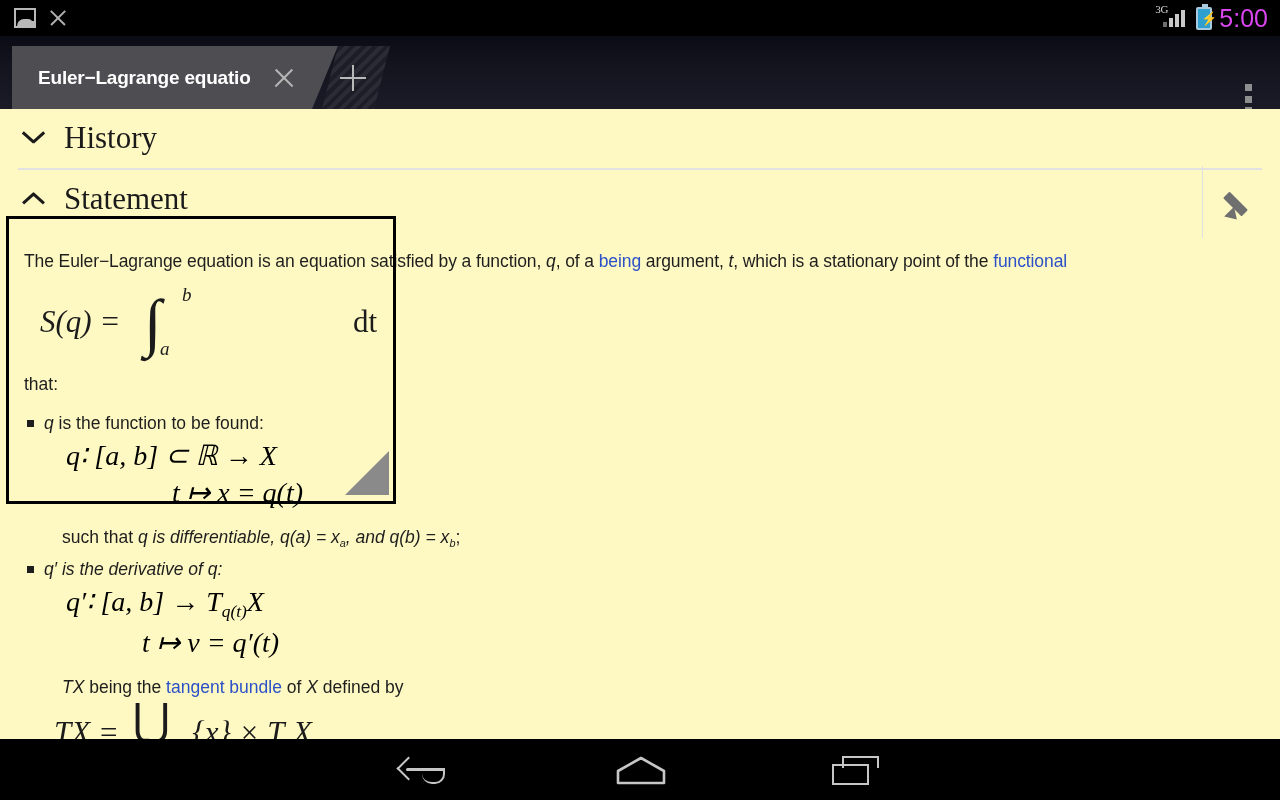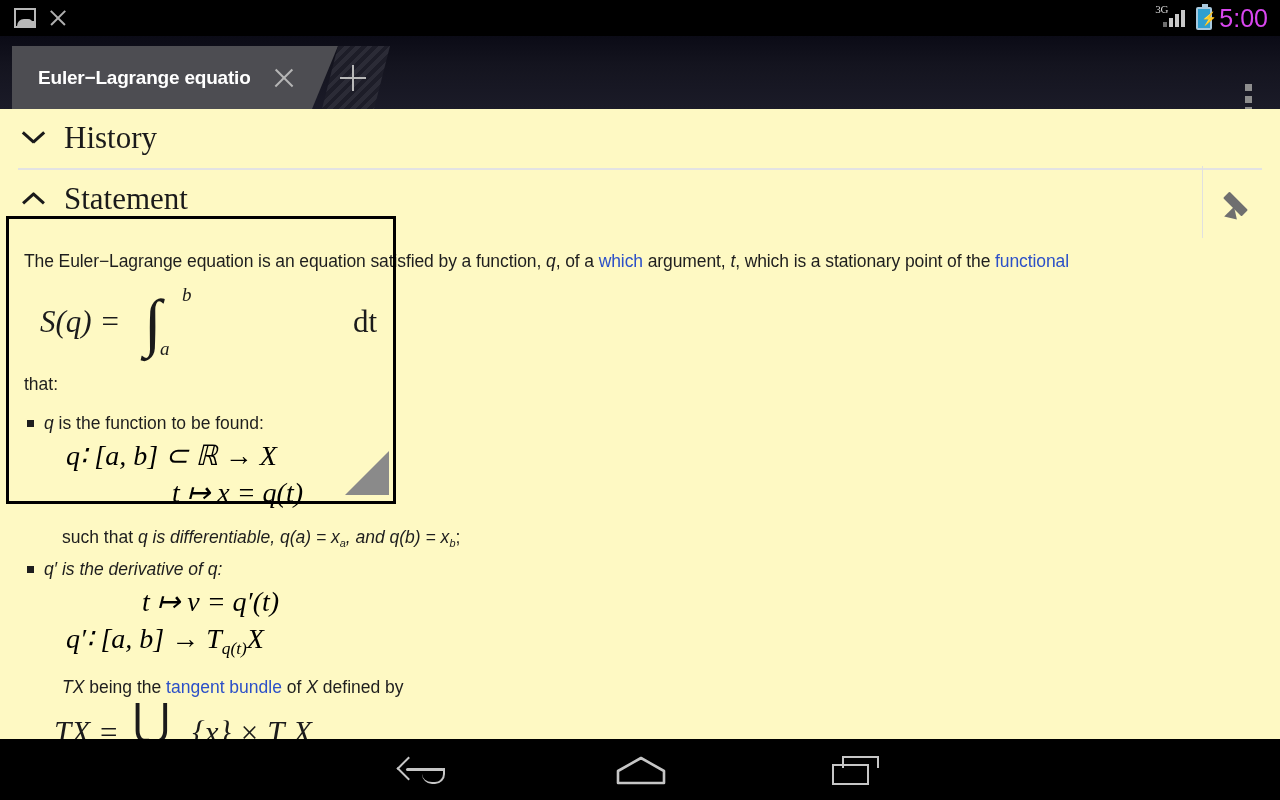--- a/index.html
+++ b/index.html
@@ -288,21 +288,21 @@
       <span class="pencil">
         <span class="pencil-body"></span>
           <span class="pencil-tip"></span>
       </span>
     </div>
   </div>
 
   <div class="content">
 
     <div class="para p1">
-      <span>The Euler−Lagrange equation is an equation satisfied by a function, </span><span class="ital">q</span><span>, of a </span><a class="lnk" href="#">which</a><span> argument, </span><span class="ital">t</span><span>, which is a stationary point of the </span><a class="lnk" href="#">functional</a>
+      <span>The Euler−Lagrange equation is an equation satisfied by a function, </span><span class="ital">q</span><span>, of a </span><a class="lnk" href="#">being</a><span> argument, </span><span class="ital">t</span><span>, which is a stationary point of the </span><a class="lnk" href="#">functional</a>
     </div>
 
     <div class="eq-int formula">
       <span class="f-big" style="position:absolute;left:0;top:16px;">S(q) =</span>
       <span class="int-sign" style="position:absolute;left:104px;top:-2px;">∫</span>
       <span class="int-lim-top" style="left:142px;top:-4px;">b</span>
       <span class="int-lim-bot" style="left:120px;top:50px;">a</span>
       <span class="f-big f-up" style="position:absolute;left:313px;top:16px;font-family:Liberation Serif, serif;">dt</span>
     </div>
 
@@ -317,24 +317,24 @@
         <div class="mapline indent2">t ↦ x = q(t)</div>
         <div class="subnote">
           <span>such that </span><span class="ital">q</span><span class="ital"> is differentiable, q(a) = x</span><span class="sub">a</span><span class="ital">, and q(b) = x</span><span class="sub">b</span><span>;</span>
         </div>
       </li>
 
       <li>
         <div class="li-text">
           <span class="ital">q′</span><span class="ital"> is the derivative of q:</span>
         </div>
-        <div class="mapline indent3" style="margin-left:98px;">t ↦ v = q′(t)</div>
         <div class="mapline indent1">
           <span>q′∶ [a, b] → T</span><span class="sub">q(t)</span><span>X</span>
         </div>
+        <div class="mapline indent3" style="margin-left:98px;">t ↦ v = q′(t)</div>
         <div class="subnote">
           <span class="ital">TX</span><span> being the </span><a class="lnk" href="#">tangent bundle</a><span> of </span><span class="ital">X</span><span> defined by</span>
         </div>
         <div class="formula" style="margin:10px 0 0 10px;font-size:31px;font-style:italic;position:relative;">
           <span>TX =</span>
           <span class="bigunion">
             <span class="union-glyph">⋃</span>
             <span class="union-sub">x∈X</span>
           </span>
           <span>{x} × T</span><span class="sub">x</span><span>X</span>

